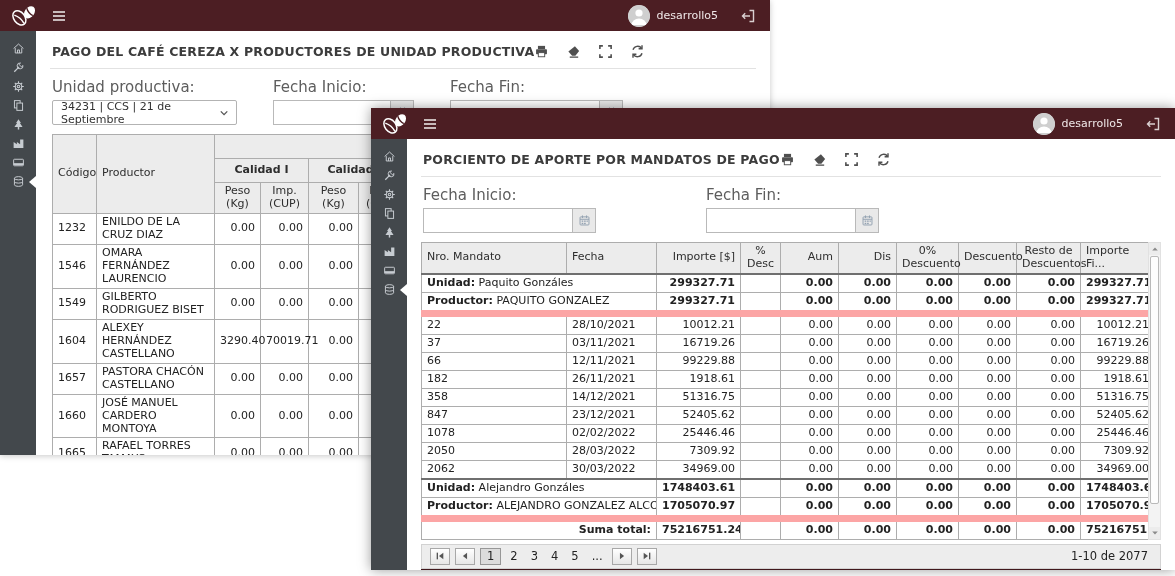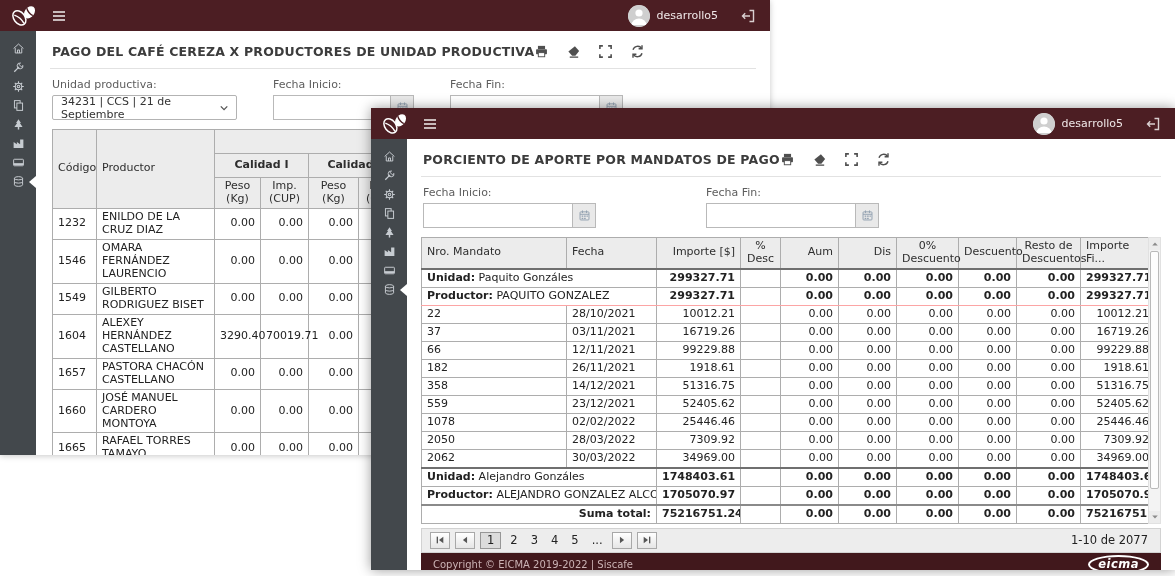--- a/index.html
+++ b/index.html
@@ -28,21 +28,21 @@
     border:6px solid transparent; border-right:7px solid #fff; border-left-width:0; }
   .content { flex:1; display:flex; flex-direction:column; min-width:0; padding:0 14px; overflow:hidden; background:#fff; }
 
   .report-row { display:flex; align-items:center; justify-content:flex-start;
     padding:13px 4px 9px 2px; border-bottom:1px solid #e2e2e2; flex:0 0 auto; }
   .report-title { font-size:12.5px; font-weight:bold; color:#3c3c3c; letter-spacing:.2px; }
   .toolbar { display:flex; gap:17px; color:#4f4f4f; margin-right:6px; }
   .toolbar .tbtn { cursor:pointer; display:flex; }
 
   .filters { display:flex; gap:36px; margin:9px 0 9px 2px; flex:0 0 auto; }
-  .fgroup .flabel { font-size:11px; color:#5d5d5d; margin-bottom:4px; }
+  .fgroup .flabel { font-size:15px; color:#5d5d5d; margin-bottom:4px; }
   .frow { display:flex; }
   .select { width:185px; height:25px; border:1px solid #b3b3b3; border-radius:2px; display:flex;
     align-items:center; justify-content:space-between; padding:0 8px; font-size:11px; color:#333; background:#fff; cursor:pointer; }
   .select .chev { color:#555; }
   .dinput { width:150px; height:25px; border:1px solid #b9b9b9; background:#fff; font-size:11px; padding:0 5px; color:#333; }
   .dinput.narrow { width:118px; }
   .calbtn { width:23px; height:25px; background:#e9e9e9; border:1px solid #b9b9b9; border-left:none;
     display:flex; align-items:center; justify-content:center; color:#93a1b1; cursor:pointer; }
 
   
@@ -66,21 +66,21 @@
   .front-tablewrap { position:relative; padding-right:11px; flex:0 0 auto; }
   .front-table { table-layout:fixed; width:100%; }
   .front-table th { height:28px; vertical-align:middle; }
   .front-table th.hl { text-align:left; }
   .front-table th.hr { text-align:right;margin-left:38px; }
   .front-table th.hc { text-align:center; }
   .front-table td { height:18px; overflow:hidden; }
   .front-table td.grp-label b, .front-table td.grp-label { white-space:nowrap; }
   .front-table td.sum-label { text-align:right; font-weight:bold; }
   .front-table tr.unit td { border-top:2px solid #6f6f6f; }
-  .front-table tr.prod td { border-top:1px solid #7c7c7c; border-bottom:1px solid #fca5a5; }
+  .front-table tr.prod td { border-top:1px solid #7c7c7c; border-bottom:7px solid #fca5a5; }
   .front-table tr.sum td  { border-top:2px solid #8a8a8a; }
 
   .vscroll { position:absolute; right:0; top:0; bottom:0; width:13px; display:flex; flex-direction:column; background:#f3f3f3; border:1px solid #e1e1e1; }
   .vs-btn { height:12px; display:flex; align-items:center; justify-content:center; color:#8a8a8a; background:#ececec; }
   .vs-track { flex:1; padding:1px; }
   .vs-thumb { width:100%; height:92%; background:#fdfdfd; border:1px solid #b9b9b9; border-radius:2px; }
 
   
   .pager { margin-top:4px; height:25px; background:#ededed; border:1px solid #d2d2d2;
     display:flex; align-items:center; gap:5px; padding:0 8px; font-size:11.5px; color:#222; flex:0 0 auto; }
@@ -667,21 +667,21 @@
                   <td class="num">51316.75</td>
                   <td class="num"></td>
                   <td class="num">0.00</td>
                   <td class="num">0.00</td>
                   <td class="num">0.00</td>
                   <td class="num">0.00</td>
                   <td class="num">0.00</td>
                   <td class="num">51316.75</td>
                 </tr>
                 <tr>
-                  <td class="l">559</td>
+                  <td class="l">847</td>
                   <td class="l">23/12/2021</td>
                   <td class="num">52405.62</td>
                   <td class="num"></td>
                   <td class="num">0.00</td>
                   <td class="num">0.00</td>
                   <td class="num">0.00</td>
                   <td class="num">0.00</td>
                   <td class="num">0.00</td>
                   <td class="num">52405.62</td>
                 </tr>

